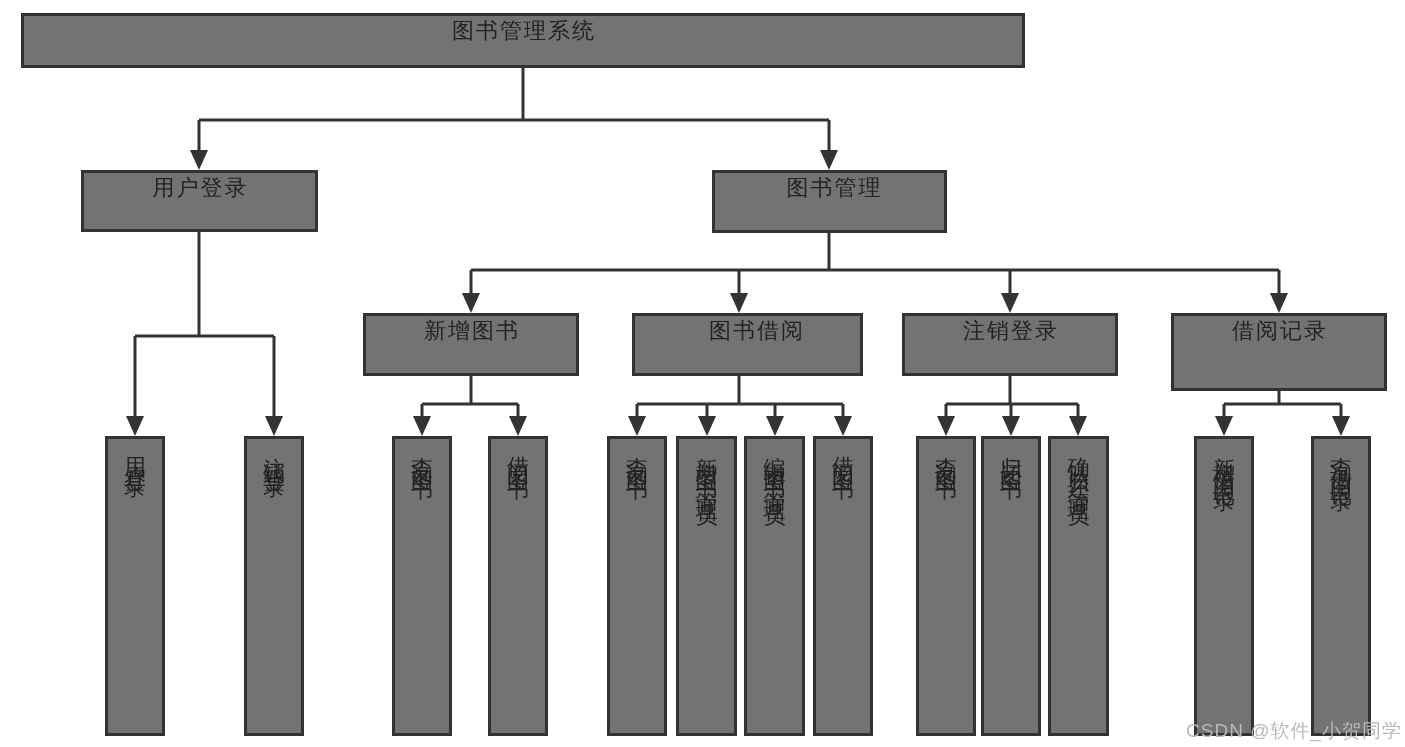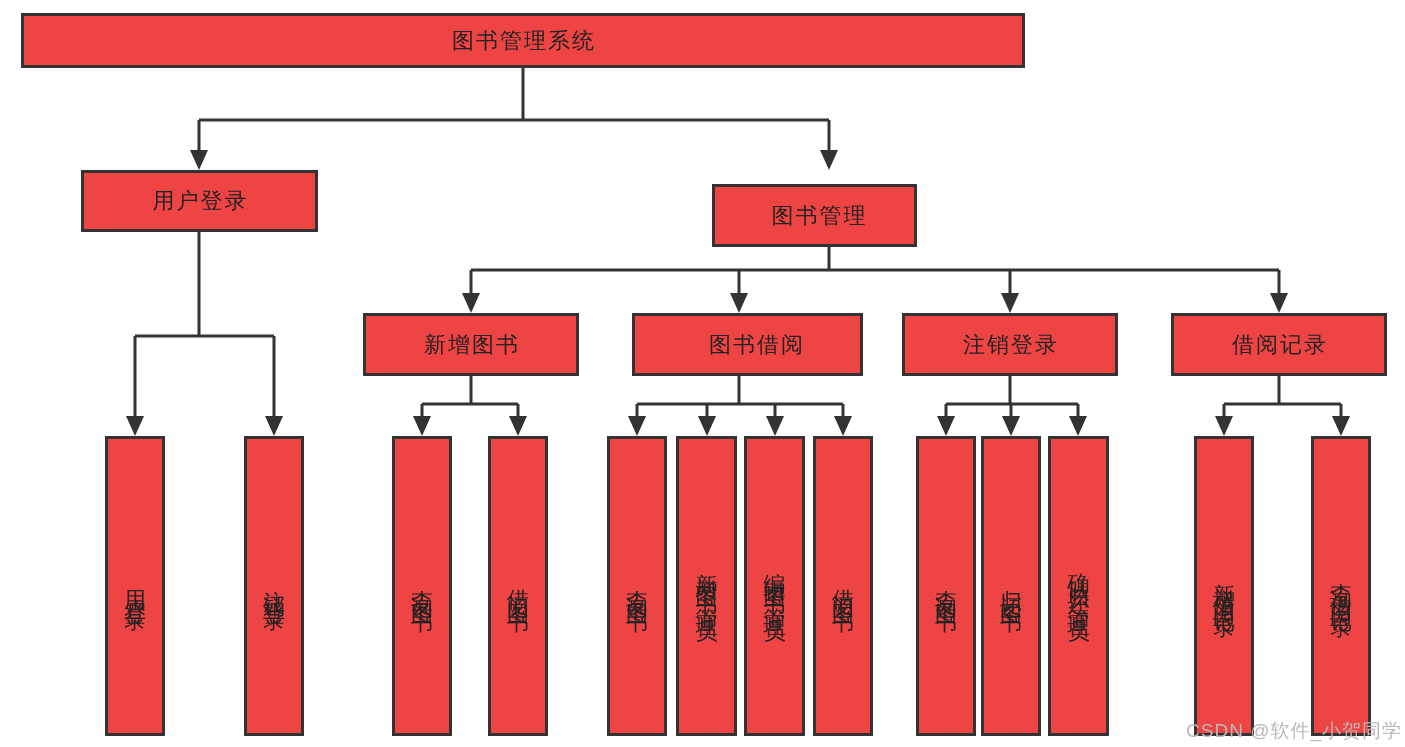--- a/index.html
+++ b/index.html
@@ -19,24 +19,23 @@
     position: absolute;
     left: 0;
     top: 0;
     width: 1405px;
     height: 747px;
     pointer-events: none;
   }
   .box {
     position: absolute;
     border: 3px solid #333333;
-    background: #ef4444;
+    background: #737373;
     box-sizing: border-box;
     display: flex;
-    align-items: center;
     justify-content: center;
   }
   .lbl {
     font-size: 22px;
     color: #222222;
     letter-spacing: 2px;
     white-space: nowrap;
     text-indent: 2px;
   }
   .v .lbl {
@@ -126,34 +125,34 @@
     </g>
   </svg>
 
   <div class="box" style="left:21px; top:13px; width:1004px; height:55px;">
     <span class="lbl">图书管理系统</span>
   </div>
 
   <div class="box" style="left:81px; top:170px; width:237px; height:62px;">
     <span class="lbl">用户登录</span>
   </div>
-  <div class="box" style="left:712px; top:184px; width:205px; height:63px;padding-left:8px;">
+  <div class="box" style="left:712px; top:170px; width:235px; height:63px;padding-left:8px;">
     <span class="lbl">图书管理</span>
   </div>
 
   <div class="box" style="left:363px; top:313px; width:216px; height:63px;">
     <span class="lbl">新增图书</span>
   </div>
   <div class="box" style="left:632px; top:313px; width:231px; height:63px;padding-left:17px;">
     <span class="lbl">图书借阅</span>
   </div>
   <div class="box" style="left:902px; top:313px; width:216px; height:63px;">
     <span class="lbl">注销登录</span>
   </div>
-  <div class="box" style="left:1171px; top:313px; width:216px; height:63px;">
+  <div class="box" style="left:1171px; top:313px; width:216px; height:78px;">
     <span class="lbl">借阅记录</span>
   </div>
 
   <div class="box v" style="left:105px; top:436px; width:60px; height:300px;">
     <span class="lbl">用户登录</span>
   </div>
   <div class="box v" style="left:244px; top:436px; width:60px; height:300px;">
     <span class="lbl">注销登录</span>
   </div>
 

